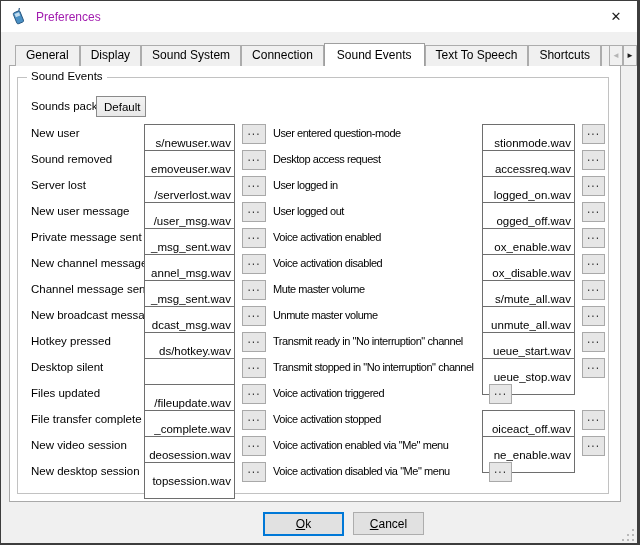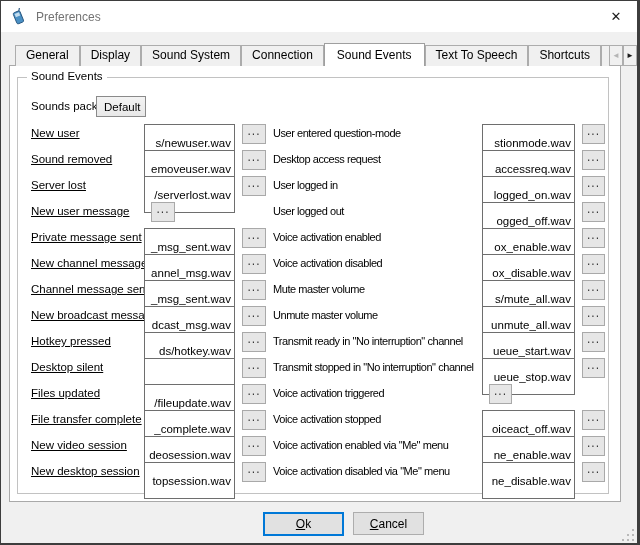--- a/index.html
+++ b/index.html
@@ -4,21 +4,21 @@
 <style>
   * { box-sizing: border-box; margin: 0; padding: 0; }
   html,body { width:640px; height:545px; overflow:hidden; }
   body { background:#3d3d3d; font-family:"Liberation Sans", sans-serif; color:#000; position:relative; }
 
   .window { position:absolute; left:1px; top:1px; width:636px; height:542px; background:#f0f0f0; }
 
   
   .titlebar { height:31px; background:#ffffff; display:flex; align-items:center; padding-left:9px; }
   .app-icon { width:17px; height:17px; margin-right:9px; flex:none; }
-  .title-text { font-size:12px; color:#737373; }
+  .title-text { font-size:12px; color:#a21caf; }
   .close-btn { margin-left:auto; width:42px; height:31px; display:flex; align-items:center; justify-content:center;
                font-size:13px; color:#1a1a1a; cursor:default; }
 
   
   .tabbar { position:absolute; left:14px; top:42px; width:594px; height:23px; overflow:hidden;
             display:flex; align-items:flex-end; white-space:nowrap; z-index:3; }
   .tab { flex:none; height:21px; line-height:19px; padding:0 10px; font-size:12px; text-align:center;
          background:#f0f0f0; border:1px solid #acacac; border-bottom:none; cursor:default; }
   .tab.active { height:23px; line-height:22px; padding:0 12px; background:#ffffff; border-color:#9f9f9f; }
   .tab-scrollers { position:absolute; top:44px; right:0px; width:28px; height:21px; display:flex; z-index:4; }
@@ -41,21 +41,21 @@
                        background:linear-gradient(#f3f3f3,#e8e8e8); border:1px solid #8a8a8a;
                        display:flex; align-items:center; padding:0 5px 0 7px; font-size:11.5px; cursor:default; }
   .combo-arrow { margin-left:auto; width:10px; height:10px; }
 
   
   .col { position:absolute; top:123px; z-index:2; }
   .col-left  { left:30px; }
   .col-right { left:272px; }
   .ev-row { display:flex; align-items:flex-start; height:26px; }
   .ev-label { font-size:11.5px; line-height:19px; white-space:nowrap; overflow:hidden; flex:none; }
-  .col-left  .ev-label { width:113px;text-decoration:underline; }
+  .col-left  .ev-label { width:113px; }
   .col-right .ev-label { width:209px; font-size:11px; letter-spacing:-0.45px; }
   .ev-input { flex:none; height:37px; border:1px solid #6e6e6e; background:#fff; font-family:"Liberation Sans",sans-serif;
               font-size:11.5px; text-align:right; padding:0 3px; outline:none; }
   .col-left  .ev-input { width:91px; }
   .col-right .ev-input { width:93px; }
   .browse-btn { flex:none; margin-left:7px; height:20px; background:#e6e6e6; border:1px solid #a9a9a9;
                 font-size:12px; line-height:10px; letter-spacing:1px; color:#333; padding-bottom:6px; cursor:default; }
   .col-left  .browse-btn { width:24px; }
   .col-right .browse-btn { width:23px; }
 
@@ -133,20 +133,21 @@
         <input class="ev-input" type="text" value="emoveuser.wav" style="">
         <button class="browse-btn">...</button>
       </div>
       <div class="ev-row">
         <span class="ev-label">Server lost</span>
         <input class="ev-input" type="text" value="/serverlost.wav" style="">
         <button class="browse-btn">...</button>
       </div>
       <div class="ev-row">
         <span class="ev-label">New user message</span>
+        <input class="ev-input" type="text" value="/user_msg.wav" style="">
         <button class="browse-btn">...</button>
       </div>
       <div class="ev-row">
         <span class="ev-label">Private message sent</span>
         <input class="ev-input" type="text" value="_msg_sent.wav" style="">
         <button class="browse-btn">...</button>
       </div>
       <div class="ev-row">
         <span class="ev-label">New channel message</span>
         <input class="ev-input" type="text" value="annel_msg.wav" style="">
@@ -253,21 +254,20 @@
         <input class="ev-input" type="text" value="oiceact_off.wav" style="">
         <button class="browse-btn">...</button>
       </div>
       <div class="ev-row">
         <span class="ev-label">Voice activation enabled via "Me" menu</span>
         <input class="ev-input" type="text" value="ne_enable.wav" style="">
         <button class="browse-btn">...</button>
       </div>
       <div class="ev-row">
         <span class="ev-label">Voice activation disabled via "Me" menu</span>
-        <input class="ev-input" type="text" value="ne_disable.wav" style="">
         <button class="browse-btn">...</button>
       </div>
     </div>
 
   <div class="btn ok-btn"><u>O</u>k</div>
   <div class="btn cancel-btn"><u>C</u>ancel</div>
 
   <div class="size-grip">
       <i></i>
       <i></i>

